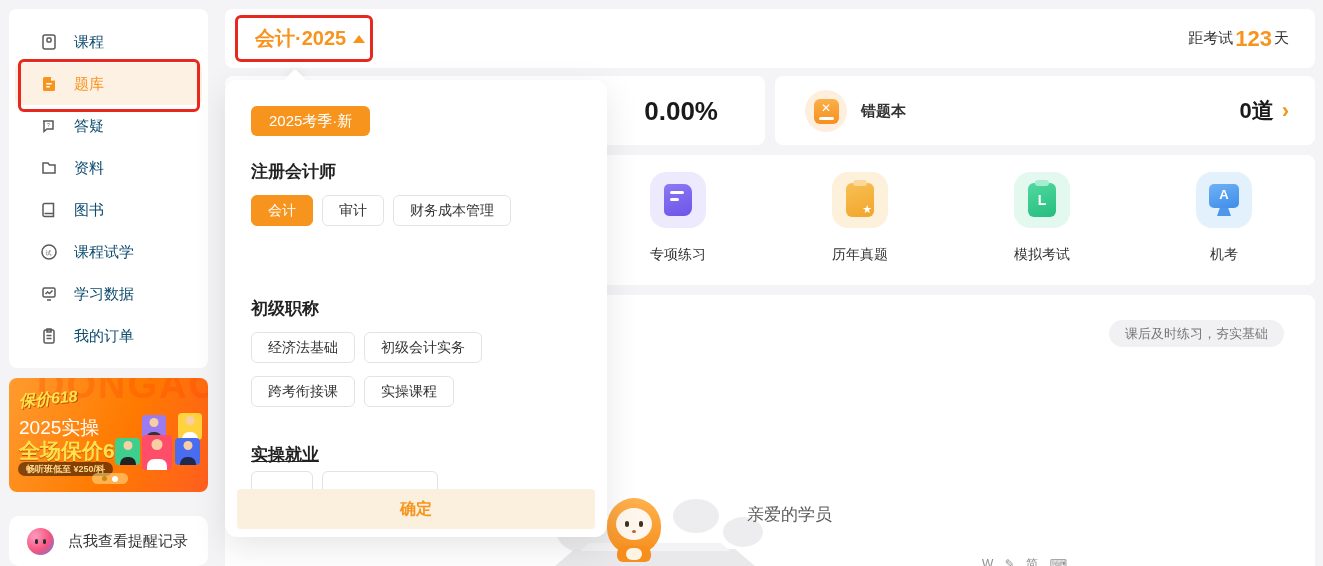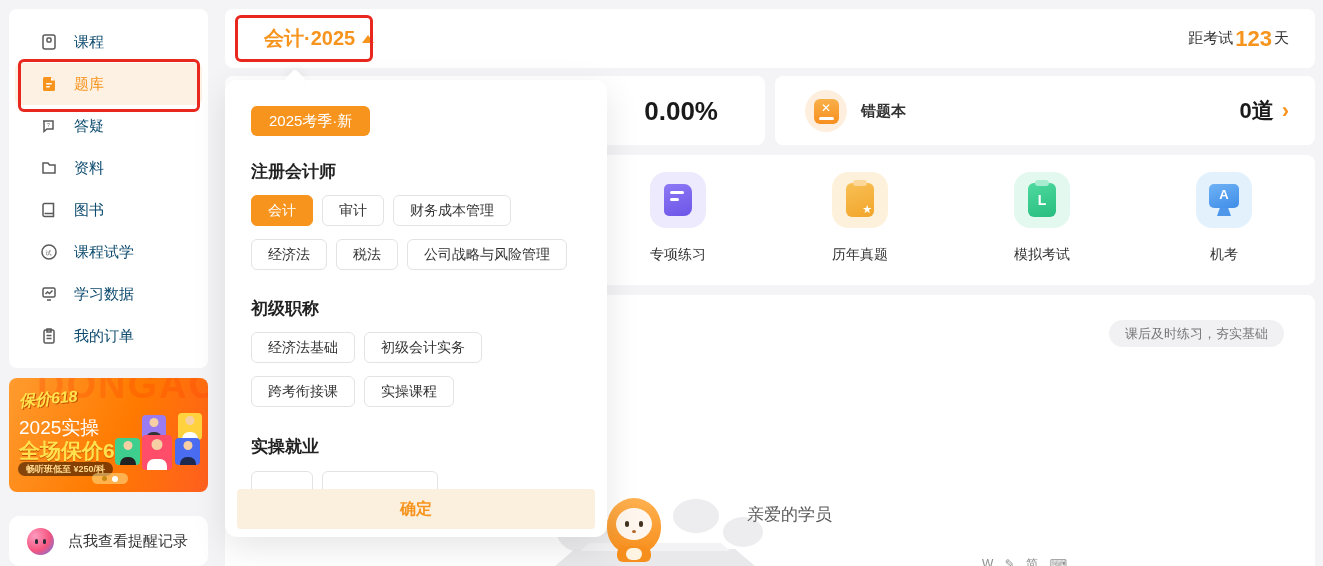--- a/index.html
+++ b/index.html
@@ -40,21 +40,21 @@
 
   
   #reminder { left:9px; top:516px; width:199px; height:50px; border-radius:10px; background:#fff; display:flex; align-items:center; padding-left:18px; }
   .rem-avatar { width:27px; height:27px; border-radius:50%; background:radial-gradient(circle at 30% 30%,#ff9bbf,#f4557f 55%,#5a7bf0 100%); position:relative; margin-right:14px; }
   .rem-avatar::before, .rem-avatar::after { content:""; position:absolute; top:11px; width:3px; height:5px; border-radius:2px; background:#2b2b3a; }
   .rem-avatar::before { left:8px; } .rem-avatar::after { left:16px; }
   #reminder .rem-label { font-size:15px; color:#333; }
 
   
   #header { left:225px; top:9px; width:1090px; height:59px; display:flex; align-items:center; }
-  .exam-switch { margin-left:39px; display:flex; align-items:center; gap:7px; cursor:pointer;justify-content:center; }
+  .exam-switch { margin-left:30px; display:flex; align-items:center; gap:7px; cursor:pointer;justify-content:center; }
   .exam-switch .txt { font-size:20px; font-weight:bold; color:#f7941e; }
   .caret-up { width:0; height:0; border-left:6px solid transparent; border-right:6px solid transparent; border-bottom:8px solid #f7941e; }
   .countdown { position:absolute; right:26px; top:0; height:59px; display:flex; align-items:center; }
   .countdown .pre,.countdown .suf { font-size:15px; color:#333; }
   .countdown .days { font-size:22px; font-weight:bold; color:#f7941e; margin:0 2px; }
 
   
   #stat-a { left:225px; top:76px; width:540px; height:69px; }
   #stat-a .pct { position:absolute; right:47px; top:50%; transform:translateY(-50%); font-size:26px; font-weight:bold; color:#1a1a1a; }
   #stat-b { left:775px; top:76px; width:540px; height:69px; }
@@ -311,36 +311,31 @@
 <div class="abs" id="dd-arrow"></div>
 <div class="abs" id="dropdown">
   <span class="dd-season">2025考季·新</span>
 
   <div class="dd-h" style="top:80px;">注册会计师</div>
   <div class="dd-row" style="top:115px;">
     <span class="chip sel">会计</span>
     <span class="chip">审计</span>
     <span class="chip">财务成本管理</span>
   </div>
-  <div class="dd-row" style="top:159px;">
-    <span class="chip">经济法</span>
-    <span class="chip">税法</span>
-    <span class="chip">公司战略与风险管理</span>
-  </div>
 
   <div class="dd-h" style="top:217px;">初级职称</div>
   <div class="dd-row" style="top:252px;">
     <span class="chip">经济法基础</span>
     <span class="chip">初级会计实务</span>
   </div>
   <div class="dd-row" style="top:296px;">
     <span class="chip">跨考衔接课</span>
     <span class="chip">实操课程</span>
   </div>
 
-  <div class="dd-h" style="top:355px;">实操就业</div>
+  <div class="dd-h" style="top:363px;text-decoration:underline;">实操就业</div>
   <div class="dd-row" style="top:391px;">
     <span class="chip stub" style="width:62px;"></span>
     <span class="chip stub" style="width:116px;"></span>
   </div>
 
   <div class="dd-footer">确定</div>
 </div>
 
 </body></html>

